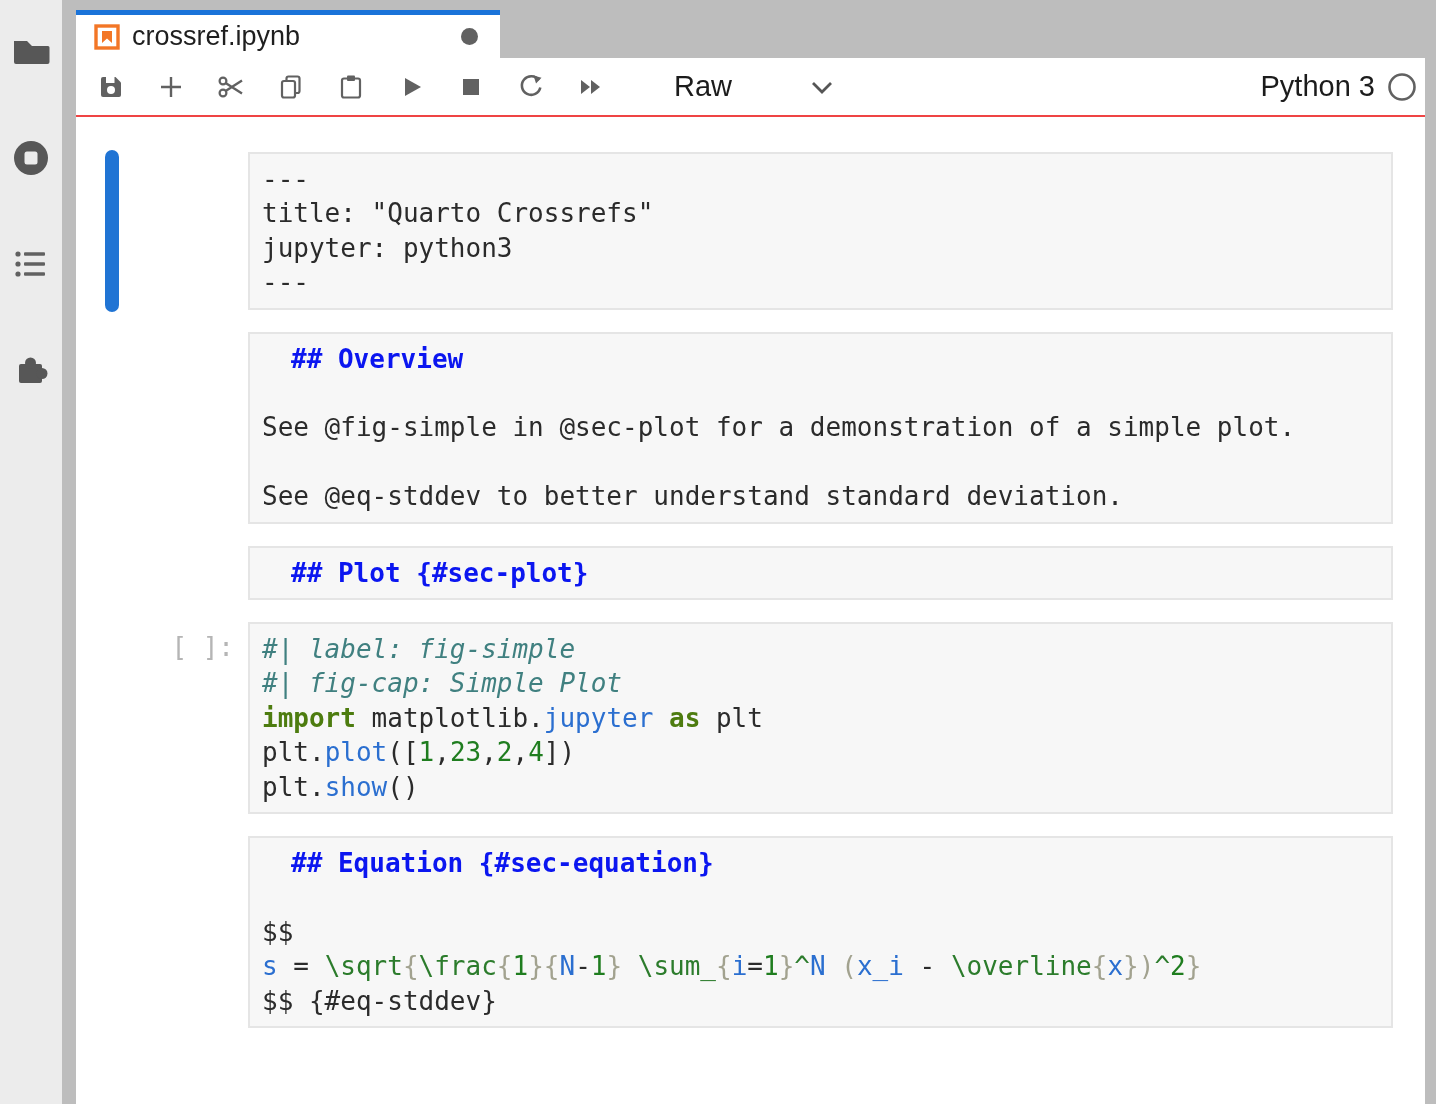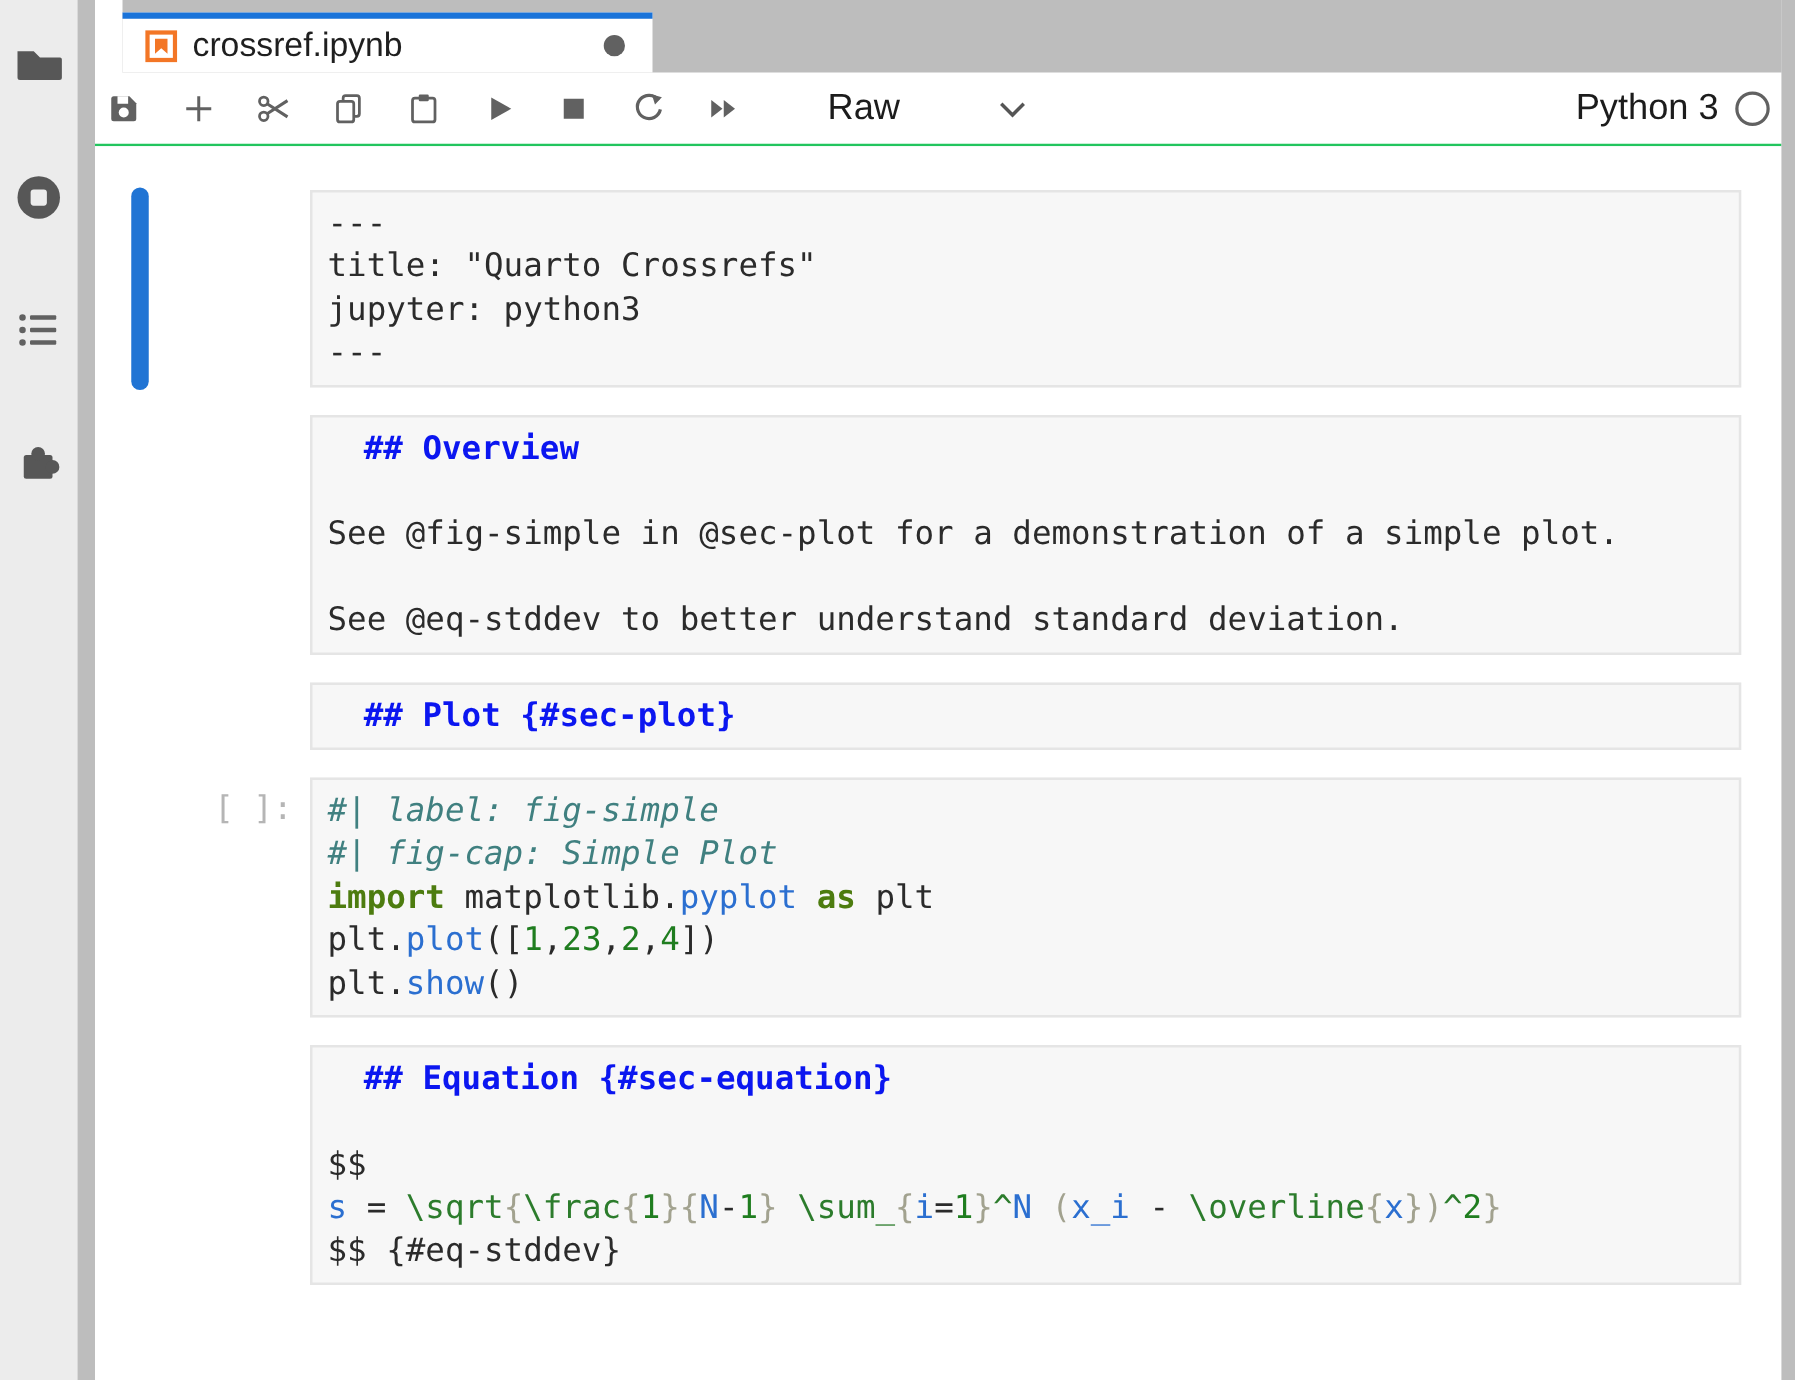--- a/index.html
+++ b/index.html
@@ -10,29 +10,29 @@
   
   .sidebar { position:absolute; left:0; top:0; width:62px; height:1104px; background:#ececec; }
   .side-icon { position:absolute; left:11px; width:40px; height:40px; cursor:pointer; }
   .left-strip  { position:absolute; left:62px;  top:0; width:14px; height:1104px; background:#bdbdbd; }
   .right-strip { position:absolute; left:1425px; top:0; width:11px; height:1104px; background:#bdbdbd; }
 
   
   .main { position:absolute; left:76px; top:0; width:1349px; height:1104px;
           display:flex; flex-direction:column; }
 
-  .tabbar { height:58px; background:#bdbdbd; position:relative; flex-shrink:0;margin-left:22px; }
+  .tabbar { height:58px; background:#bdbdbd; position:relative; flex-shrink:0; }
   .tab { position:absolute; left:0; top:10px; width:424px; height:48px; background:#ffffff;
          border-top:5px solid #1a73d9; display:flex; align-items:center; padding:0 22px 0 18px; }
   .tab-title { font-size:27px; color:#1f1f1f; margin-left:12px; }
   .tab-spacer { flex:1; }
   .dirty-dot { width:17px; height:17px; border-radius:50%; background:#616161; }
 
-  .toolbar { height:59px; background:#ffffff; border-bottom:2px solid #22c55e;
-             display:flex; align-items:center; padding-left:10px; flex-shrink:0; }
+  .toolbar { height:59px; background:#ffffff; border-bottom:2px solid #ef4444;
+             display:flex; align-items:center; padding-left:22px; flex-shrink:0; }
   .tb-btn { width:26px; height:26px; margin-right:34px; border:none; background:none;
             padding:0; cursor:pointer; display:flex; align-items:center; justify-content:center; }
   .celltype { margin-left:36px; width:160px; display:flex; align-items:center;
               justify-content:space-between; cursor:pointer; }
   .celltype-label { font-size:29px; color:#1c1c1c; }
   .kernel { margin-left:auto; display:flex; align-items:center; padding-right:8px;text-align:right; }
   .kernel-name { font-size:29px; color:#1c1c1c; margin-right:12px; }
 
   
   .notebook { flex:1; background:#ffffff; overflow:hidden; padding-top:35px; }
@@ -205,21 +205,21 @@
             <div class="gutter"></div>
             <div class="cell-box">
               <div class="line"><span class="tk-header">## Plot {#sec-plot}</span></div>
             </div>
           </div>
           <div class="cell-row">
             <div class="gutter">[ ]:</div>
             <div class="cell-box">
               <div class="line"><span class="tk-comment">#| label: fig-simple</span></div>
               <div class="line"><span class="tk-comment">#| fig-cap: Simple Plot</span></div>
-              <div class="line"><span class="tk-kw">import</span><span class="tk-txt"> matplotlib.</span><span class="tk-prop">pyplot</span><span class="tk-txt"> </span><span class="tk-kw">as</span><span class="tk-txt"> plt</span></div>
+              <div class="line"><span class="tk-kw">import</span><span class="tk-txt"> matplotlib.</span><span class="tk-prop">jupyter</span><span class="tk-txt"> </span><span class="tk-kw">as</span><span class="tk-txt"> plt</span></div>
               <div class="line"><span class="tk-txt">plt.</span><span class="tk-prop">plot</span><span class="tk-txt">([</span><span class="tk-num">1</span><span class="tk-txt">,</span><span class="tk-num">23</span><span class="tk-txt">,</span><span class="tk-num">2</span><span class="tk-txt">,</span><span class="tk-num">4</span><span class="tk-txt">])</span></div>
               <div class="line"><span class="tk-txt">plt.</span><span class="tk-prop">show</span><span class="tk-txt">()</span></div>
             </div>
           </div>
           <div class="cell-row">
             <div class="gutter"></div>
             <div class="cell-box">
               <div class="line"><span class="tk-header">## Equation {#sec-equation}</span></div>
               <div class="line"></div>
               <div class="line"><span class="tk-txt">$$</span></div>

